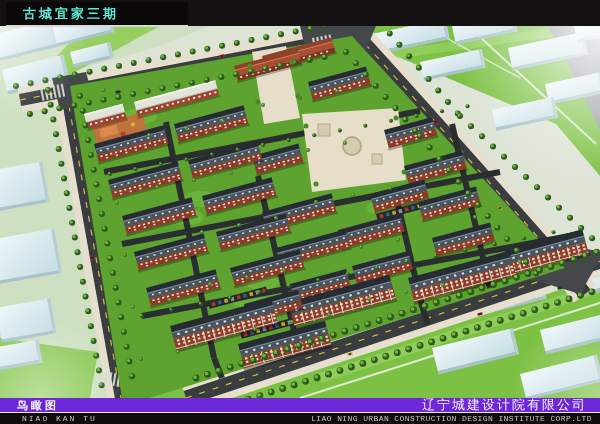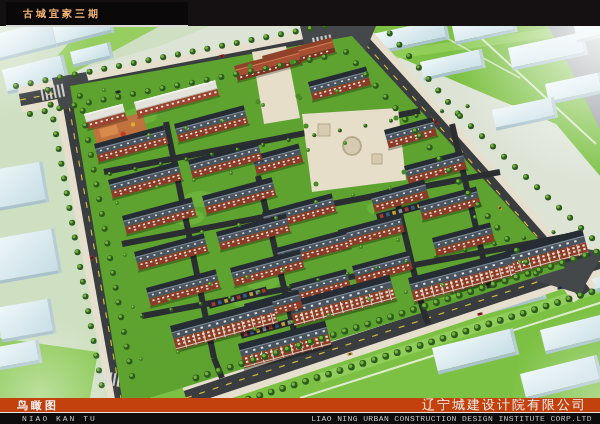--- a/index.html
+++ b/index.html
@@ -2,27 +2,27 @@
 <html><head>
 <meta charset="utf-8">
 <style>
   html,body{margin:0;padding:0;background:#555;}
   .sheet{position:relative;width:600px;height:424px;overflow:hidden;background:#fff;
          font-family:"Liberation Sans","DejaVu Sans",sans-serif;}
   
   .topstrip{position:absolute;left:0;top:0;width:600px;height:26px;background:#151112;z-index:5;}
   .titlebox{position:absolute;left:6px;top:2px;width:182px;height:23px;background:#0b0809;
             border-bottom:2px solid #d8d8d8;}
-  .titlebox span{display:block;padding-left:17px;line-height:23px;color:#fdba74;
-                 font-size:10px;font-weight:bold;letter-spacing:3px;white-space:nowrap;}
+  .titlebox span{display:block;padding-left:17px;line-height:23px;color:#5eead4;
+                 font-size:13px;font-weight:bold;letter-spacing:3px;white-space:nowrap;}
   
   .render{position:absolute;left:0;top:26px;width:600px;height:372px;background:#dde4d6;}
   .render svg{display:block;}
   
-  .bar1{position:absolute;left:0;top:398px;width:600px;height:14px;background:#c2410c;z-index:5;}
+  .bar1{position:absolute;left:0;top:398px;width:600px;height:14px;background:#6d28d9;z-index:5;}
   .bar1 .cnL{position:absolute;left:17px;top:0;line-height:14px;color:#f2f2f2;font-size:11px;
              font-weight:bold;letter-spacing:3px;white-space:nowrap;}
   .bar1 .cnR{position:absolute;right:13px;top:0;line-height:14px;color:#f2f2f2;font-size:13px;
              font-weight:normal;letter-spacing:2px;white-space:nowrap;}
   .sep{position:absolute;left:0;top:412px;width:600px;height:1px;background:#e9e9e9;z-index:5;}
   .bar2{position:absolute;left:0;top:413px;width:600px;height:11px;background:#0f0c0d;z-index:5;}
   .bar2 .pyL{position:absolute;left:22px;top:0;line-height:11px;color:#c9c9c9;font-size:8px;
              font-family:"Liberation Mono","DejaVu Sans Mono",monospace;letter-spacing:2px;white-space:nowrap;text-align:center;}
   .bar2 .enR{position:absolute;right:8px;top:0;line-height:11px;color:#c9c9c9;font-size:8px;
              font-family:"Liberation Mono","DejaVu Sans Mono",monospace;letter-spacing:0.4px;white-space:nowrap;}

